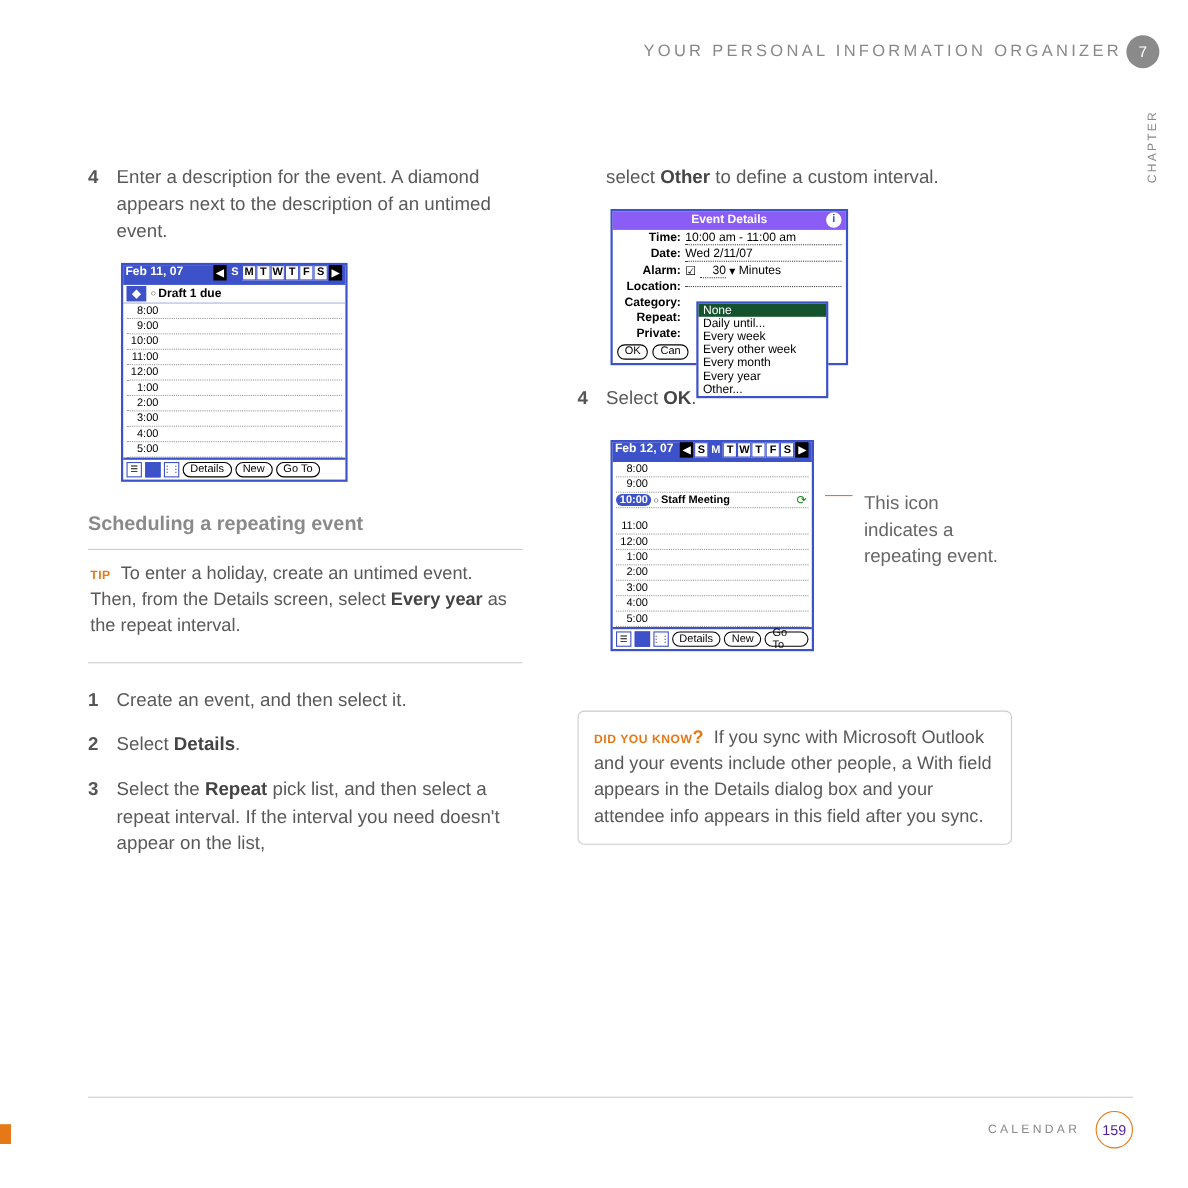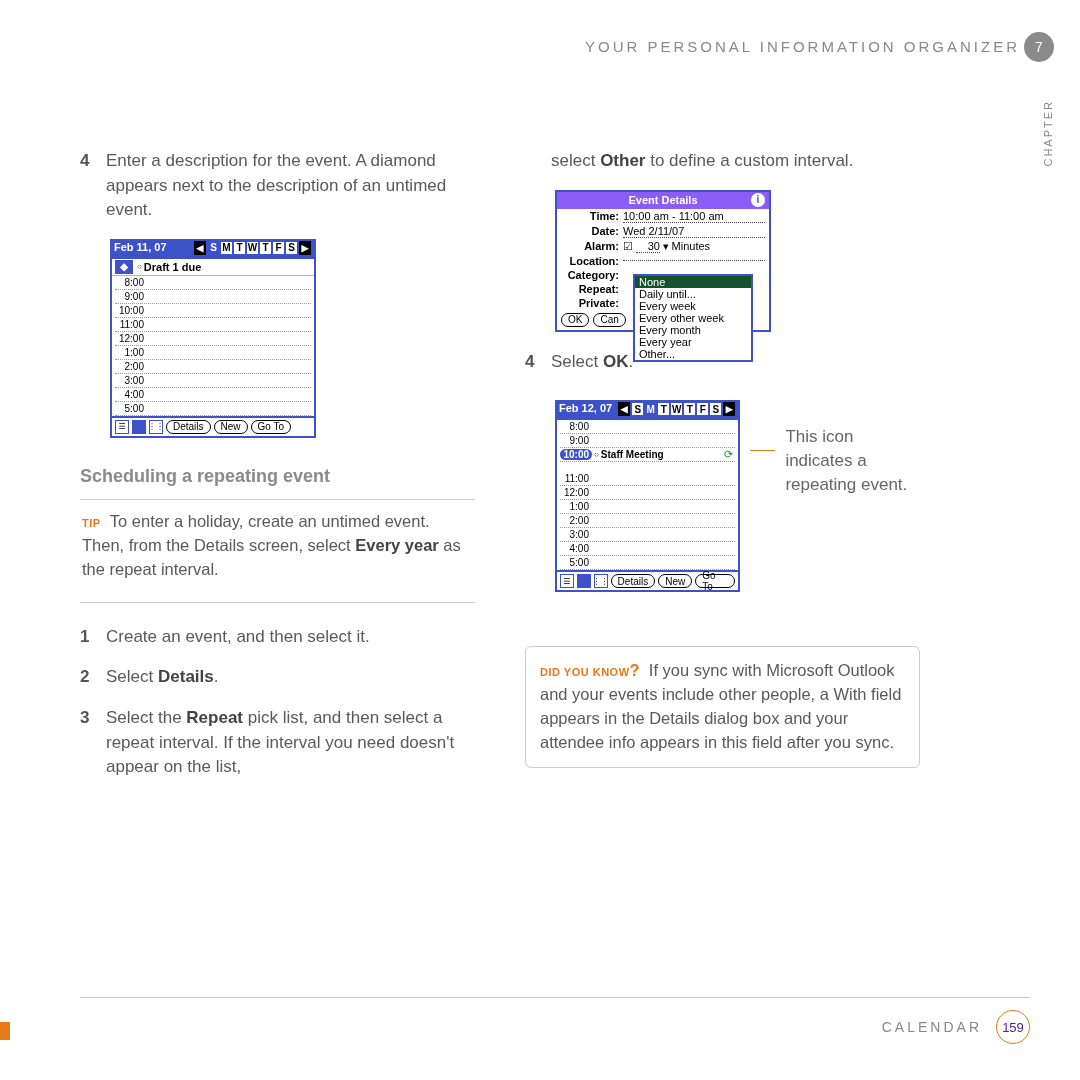--- a/index.html
+++ b/index.html
@@ -158,41 +158,41 @@
     z-index: 2;
   }
   .ed-popup div { padding: 0 4px; font-size: 11px; }
   .ed-popup .sel { background: #14532d; color: #fff; }
   .ed-footer { padding: 3px 4px; display: flex; gap: 4px; }
 
   .repeat-icon { color: #1a8a1a; font-size: 11px; margin-left: auto; padding-right: 2px; }
 
   .callout-row { display: flex; align-items: flex-start; gap: 10px; }
   .callout-line { border-top: 1px solid #e67817; width: 28px; margin-top: 60px; }
-  .callout-text { font-size: 17px; color: #666; width: 150px; margin-top: 35px; line-height: 1.4; }
+  .callout-text { font-size: 17px; color: #666; width: 150px; margin-top: 56px; line-height: 1.4; }
 
   .dyk-box {
     border: 1px solid #ccc;
     border-radius: 6px;
     padding: 12px 14px;
     font-size: 16.5px;
     line-height: 1.45;
     margin-top: 26px;
   }
   .dyk-label { color: #e67817; font-weight: bold; font-size: 11px; letter-spacing: 0.5px; }
 
   .footer-area {
     position: absolute;
     bottom: 36px; left: 80px; right: 50px;
     border-top: 1px solid #ccc;
     padding-top: 12px;
     display: flex; justify-content: flex-end; align-items: center;
     gap: 14px;
   }
-  .footer-label { font-size: 14px; letter-spacing: 3px; color: #888; }
+  .footer-label { font-size: 11px; letter-spacing: 3px; color: #888; }
   .page-num {
     width: 34px; height: 34px; border: 1px solid #e67817; border-radius: 50%;
     display: flex; align-items: center; justify-content: center;
     font-size: 13px; color: #4c1d95;
   }
   .orange-tab { position: absolute; left: 0; bottom: 40px; width: 10px; height: 18px; background: #e67817; }
 </style>
 </head>
 <body>
 

